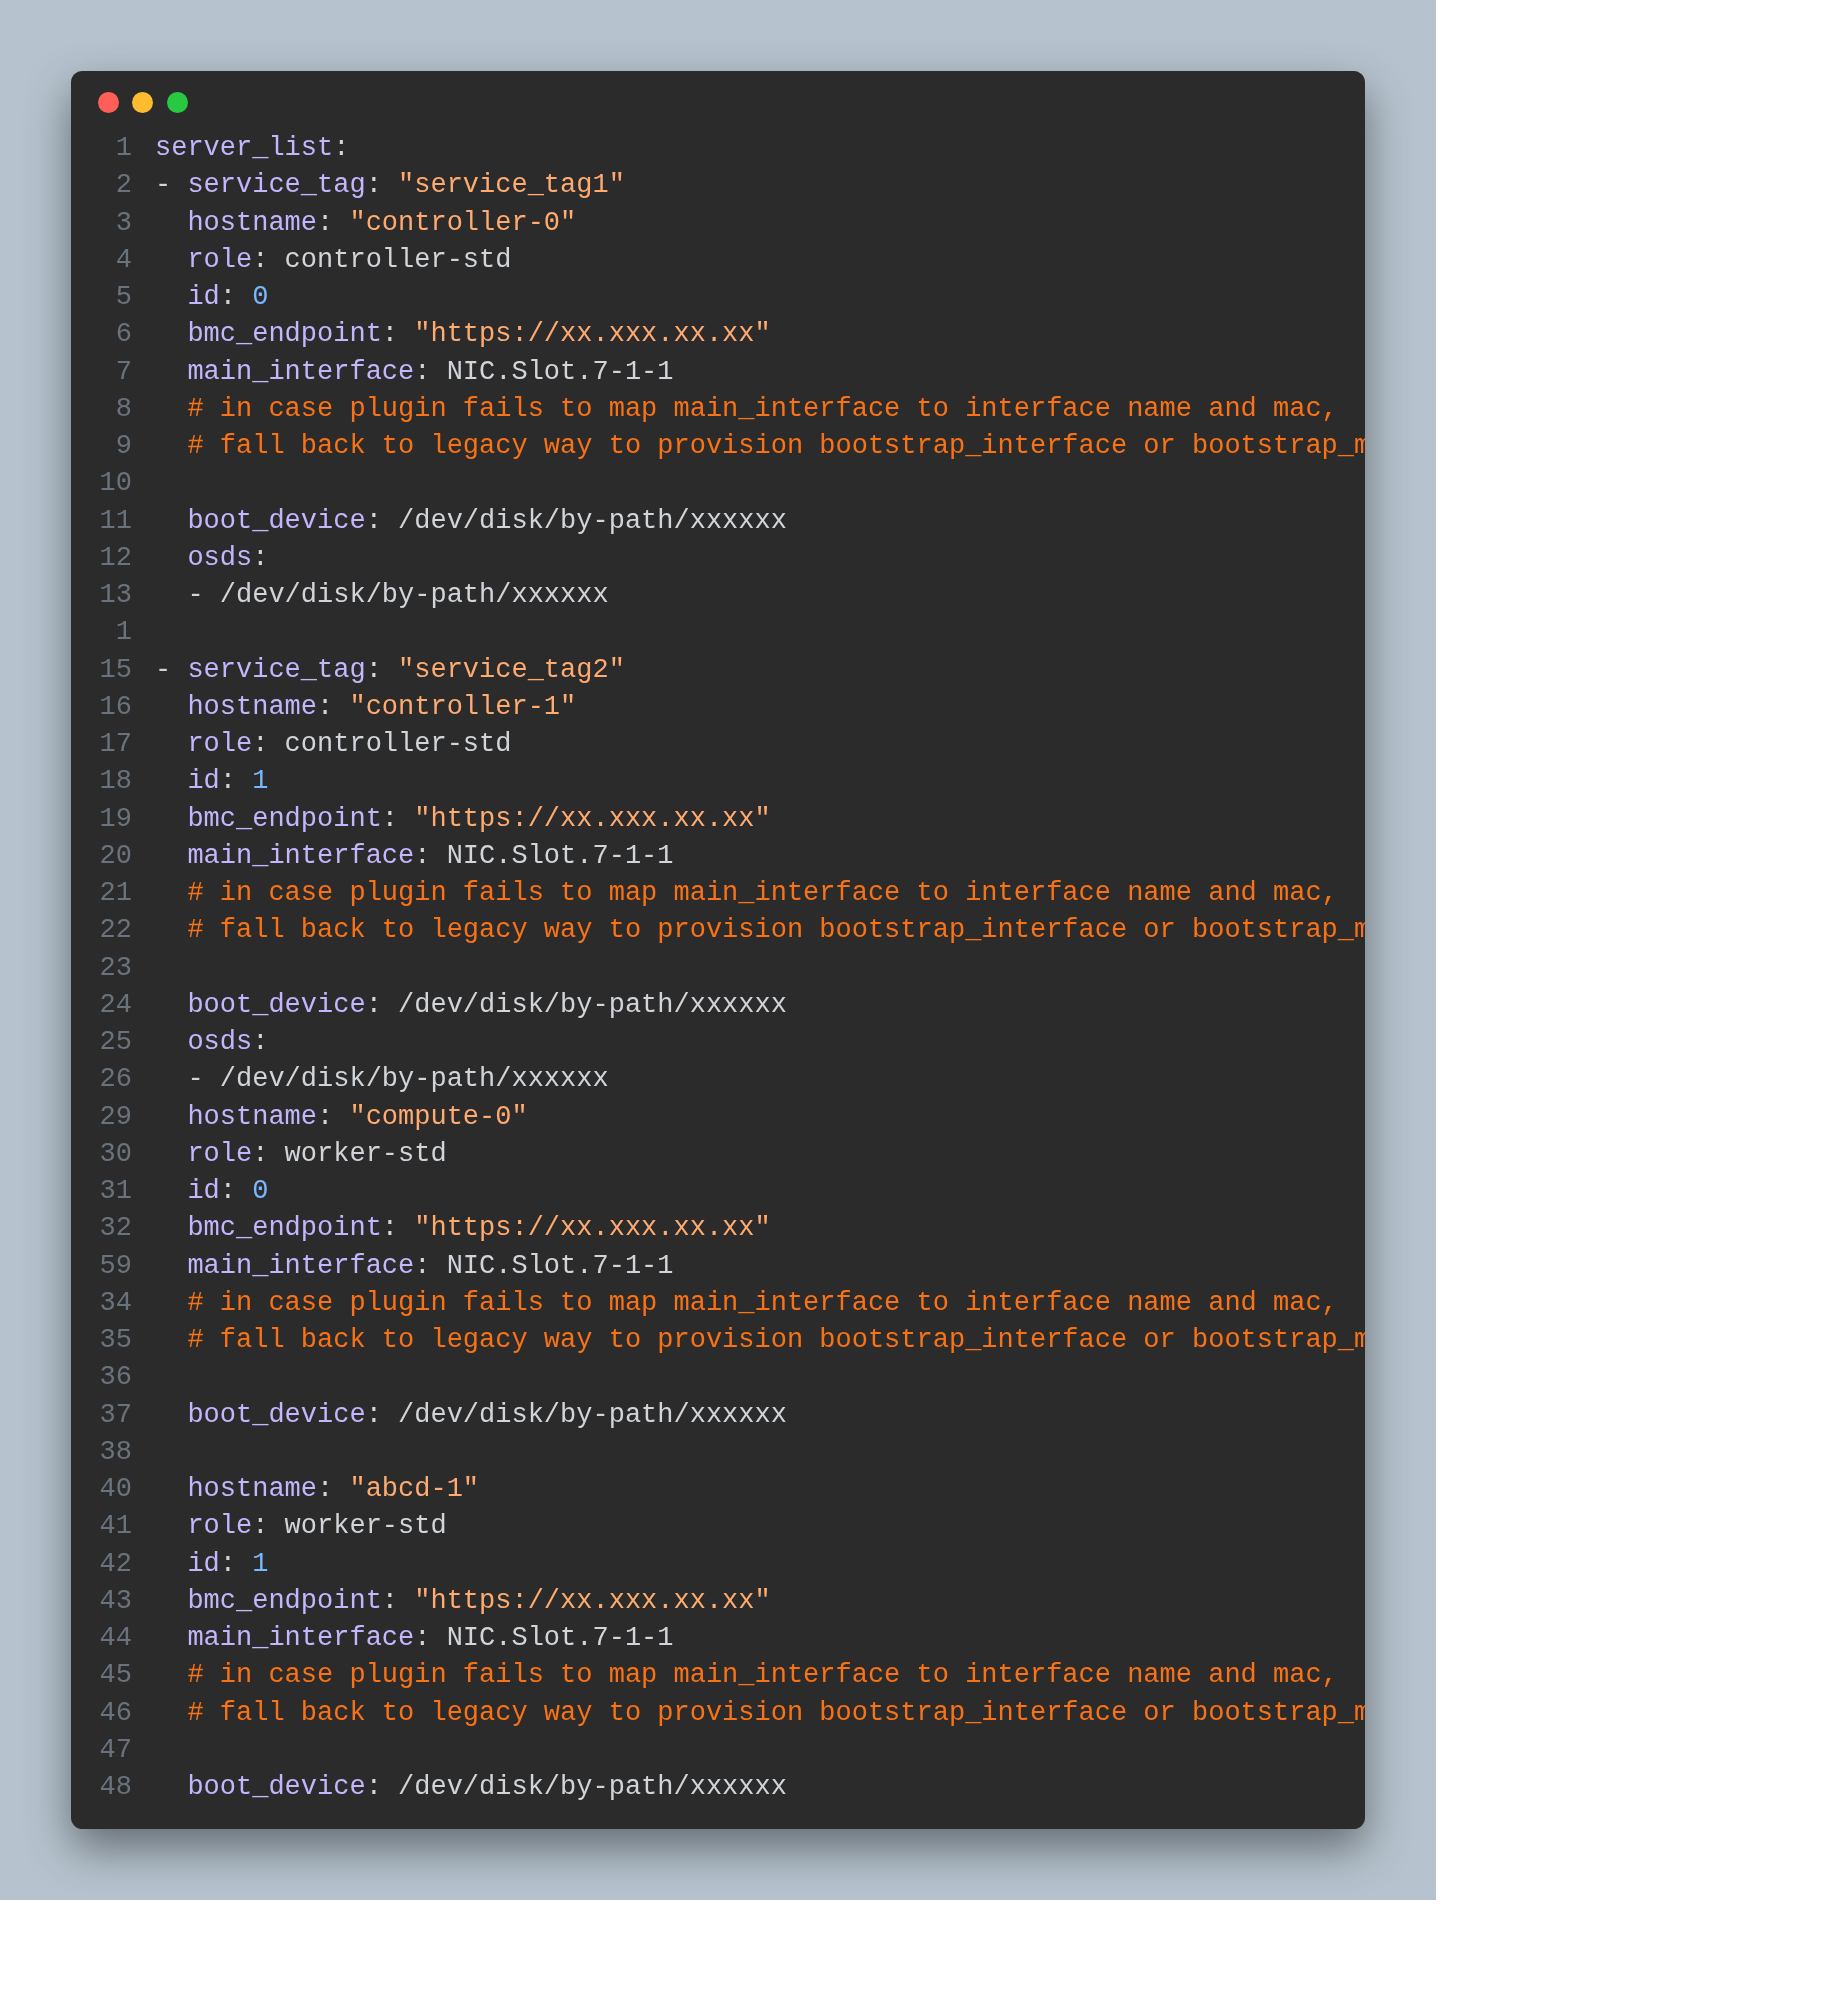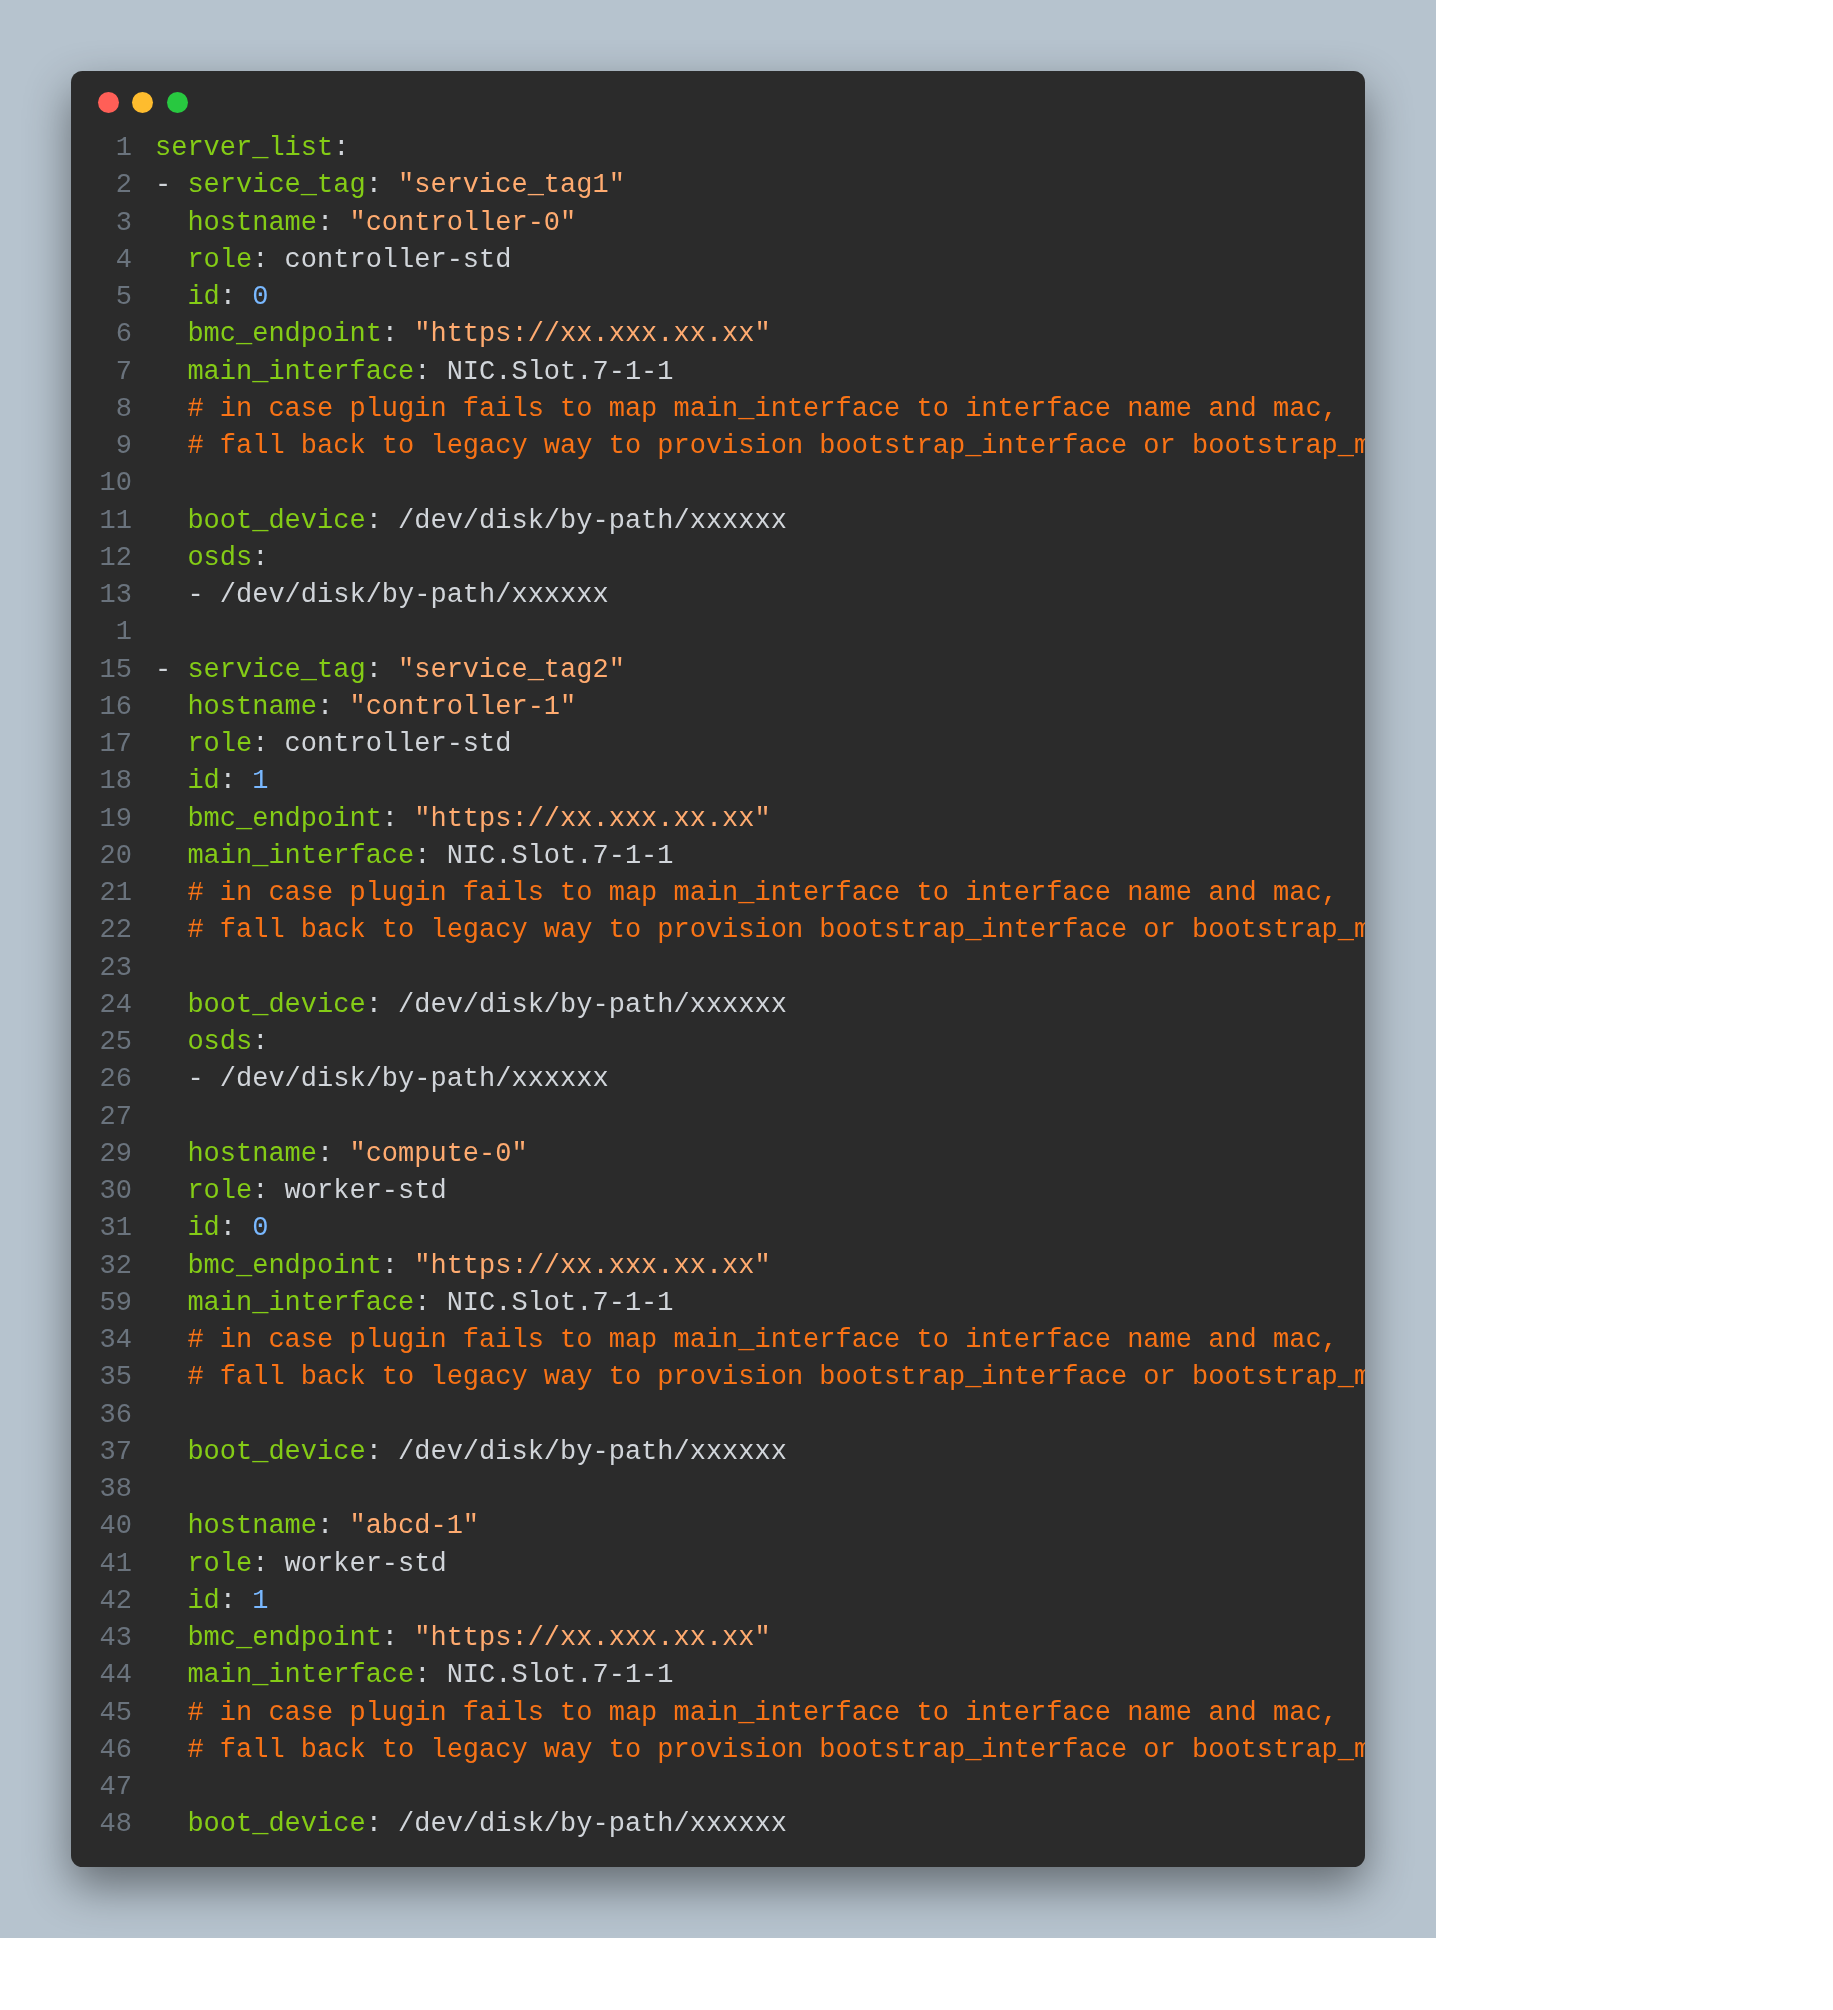--- a/index.html
+++ b/index.html
@@ -55,21 +55,21 @@
     text-align: right;
     padding-right: 23px;
     color: #6a737d;
     user-select: none;
     flex: 0 0 auto;
   }
   .code-content {
     flex: 1 1 auto;
     color: #c9d1d9;
   }
-  .tok-key    { color: #84cc16; }
+  .tok-key    { color: #c4b5fd; }
   .tok-punc   { color: #d1d5da; }
   .tok-str    { color: #ffab70; }
   .tok-val    { color: #d1d5da; }
   .tok-num    { color: #79b8ff; }
   .tok-dash   { color: #d1d5da; }
   .tok-comment{ color: #f97316; }
 </style>
 </head>
 <body>
 
@@ -101,21 +101,20 @@
           <div class="code-line"><span class="ln">17</span><span class="code-content"><span class="tok-val">  </span><span class="tok-key">role</span><span class="tok-punc">:</span><span class="tok-val"> controller-std</span></span></div>
           <div class="code-line"><span class="ln">18</span><span class="code-content"><span class="tok-val">  </span><span class="tok-key">id</span><span class="tok-punc">:</span><span class="tok-val"> </span><span class="tok-num">1</span></span></div>
           <div class="code-line"><span class="ln">19</span><span class="code-content"><span class="tok-val">  </span><span class="tok-key">bmc_endpoint</span><span class="tok-punc">:</span><span class="tok-val"> </span><span class="tok-str">"https://xx.xxx.xx.xx"</span></span></div>
           <div class="code-line"><span class="ln">20</span><span class="code-content"><span class="tok-val">  </span><span class="tok-key">main_interface</span><span class="tok-punc">:</span><span class="tok-val"> NIC.Slot.7-1-1</span></span></div>
           <div class="code-line"><span class="ln">21</span><span class="code-content"><span class="tok-val">  </span><span class="tok-comment"># in case plugin fails to map main_interface to interface name and mac,</span></span></div>
           <div class="code-line"><span class="ln">22</span><span class="code-content"><span class="tok-val">  </span><span class="tok-comment"># fall back to legacy way to provision bootstrap_interface or bootstrap_mac</span></span></div>
           <div class="code-line"><span class="ln">23</span><span class="code-content"></span></div>
           <div class="code-line"><span class="ln">24</span><span class="code-content"><span class="tok-val">  </span><span class="tok-key">boot_device</span><span class="tok-punc">:</span><span class="tok-val"> /dev/disk/by-path/xxxxxx</span></span></div>
           <div class="code-line"><span class="ln">25</span><span class="code-content"><span class="tok-val">  </span><span class="tok-key">osds</span><span class="tok-punc">:</span></span></div>
           <div class="code-line"><span class="ln">26</span><span class="code-content"><span class="tok-val">  </span><span class="tok-dash">- </span><span class="tok-val">/dev/disk/by-path/xxxxxx</span></span></div>
-          <div class="code-line"><span class="ln">27</span><span class="code-content"></span></div>
           <div class="code-line"><span class="ln">29</span><span class="code-content"><span class="tok-val">  </span><span class="tok-key">hostname</span><span class="tok-punc">:</span><span class="tok-val"> </span><span class="tok-str">"compute-0"</span></span></div>
           <div class="code-line"><span class="ln">30</span><span class="code-content"><span class="tok-val">  </span><span class="tok-key">role</span><span class="tok-punc">:</span><span class="tok-val"> worker-std</span></span></div>
           <div class="code-line"><span class="ln">31</span><span class="code-content"><span class="tok-val">  </span><span class="tok-key">id</span><span class="tok-punc">:</span><span class="tok-val"> </span><span class="tok-num">0</span></span></div>
           <div class="code-line"><span class="ln">32</span><span class="code-content"><span class="tok-val">  </span><span class="tok-key">bmc_endpoint</span><span class="tok-punc">:</span><span class="tok-val"> </span><span class="tok-str">"https://xx.xxx.xx.xx"</span></span></div>
           <div class="code-line"><span class="ln">59</span><span class="code-content"><span class="tok-val">  </span><span class="tok-key">main_interface</span><span class="tok-punc">:</span><span class="tok-val"> NIC.Slot.7-1-1</span></span></div>
           <div class="code-line"><span class="ln">34</span><span class="code-content"><span class="tok-val">  </span><span class="tok-comment"># in case plugin fails to map main_interface to interface name and mac,</span></span></div>
           <div class="code-line"><span class="ln">35</span><span class="code-content"><span class="tok-val">  </span><span class="tok-comment"># fall back to legacy way to provision bootstrap_interface or bootstrap_mac</span></span></div>
           <div class="code-line"><span class="ln">36</span><span class="code-content"></span></div>
           <div class="code-line"><span class="ln">37</span><span class="code-content"><span class="tok-val">  </span><span class="tok-key">boot_device</span><span class="tok-punc">:</span><span class="tok-val"> /dev/disk/by-path/xxxxxx</span></span></div>
           <div class="code-line"><span class="ln">38</span><span class="code-content"></span></div>

